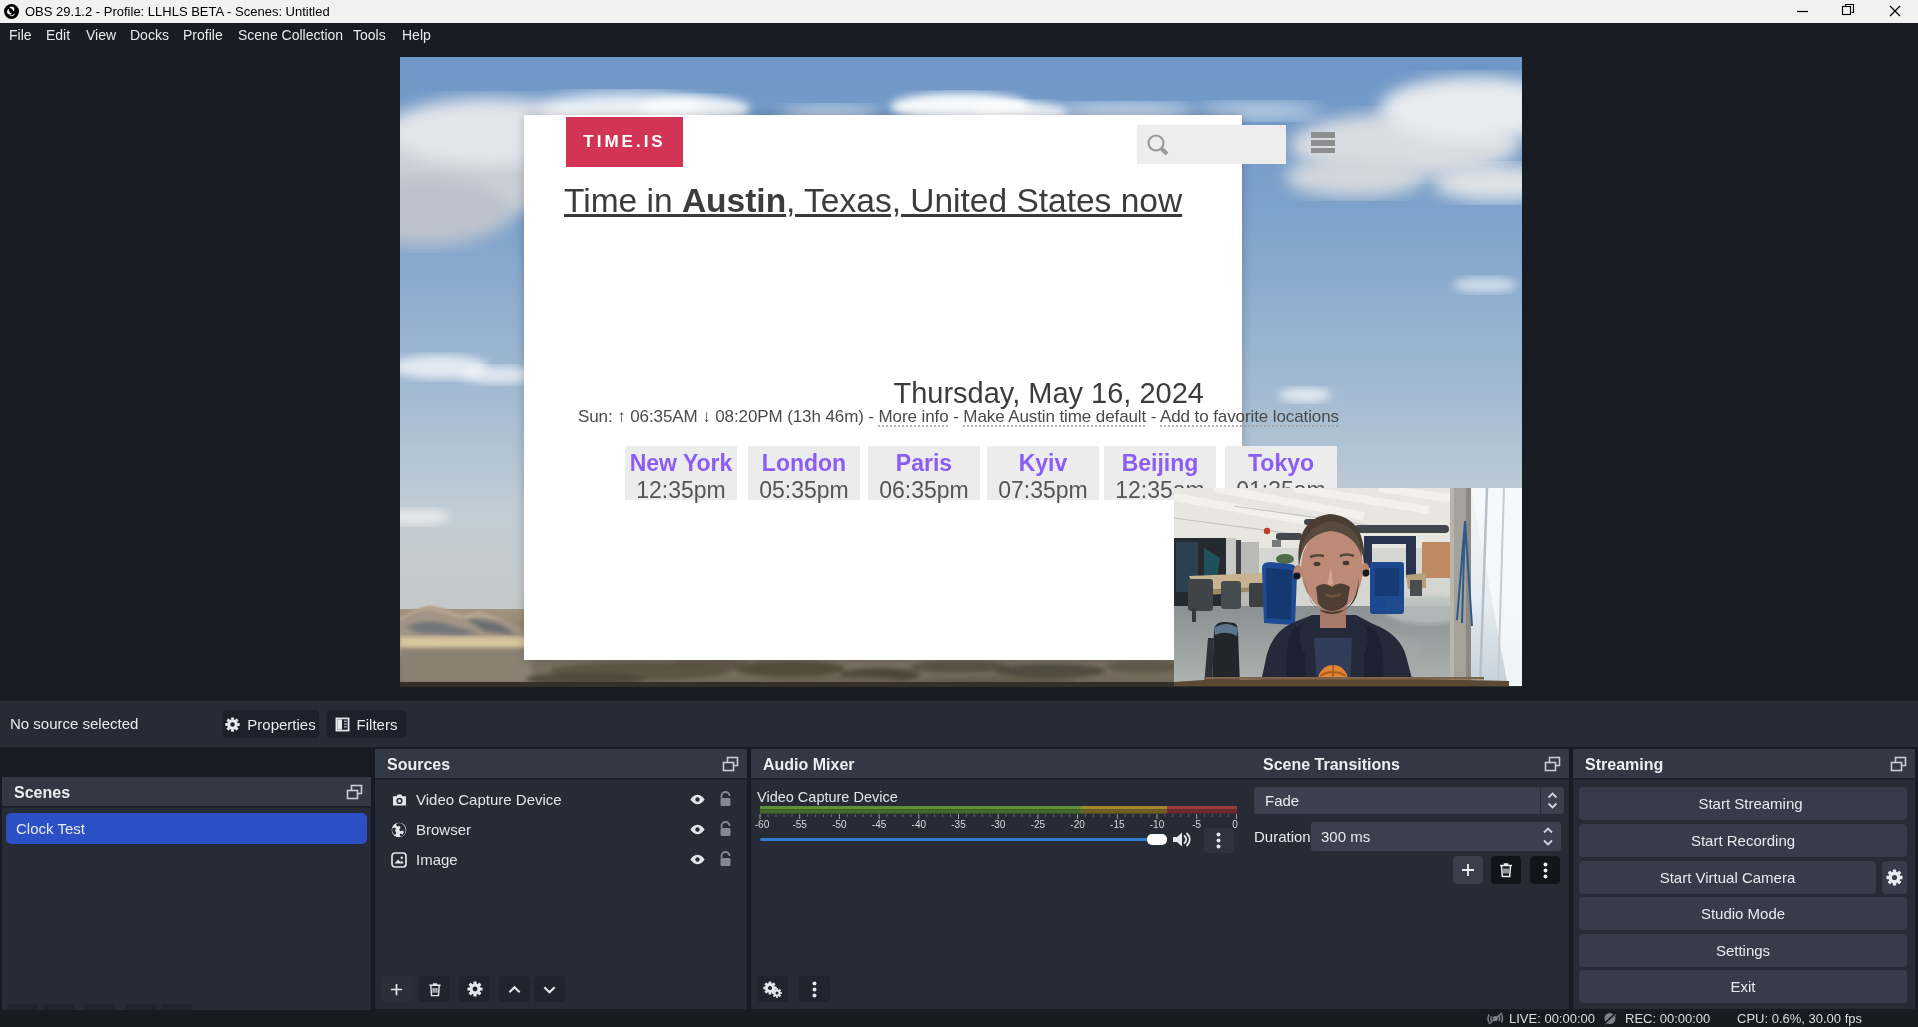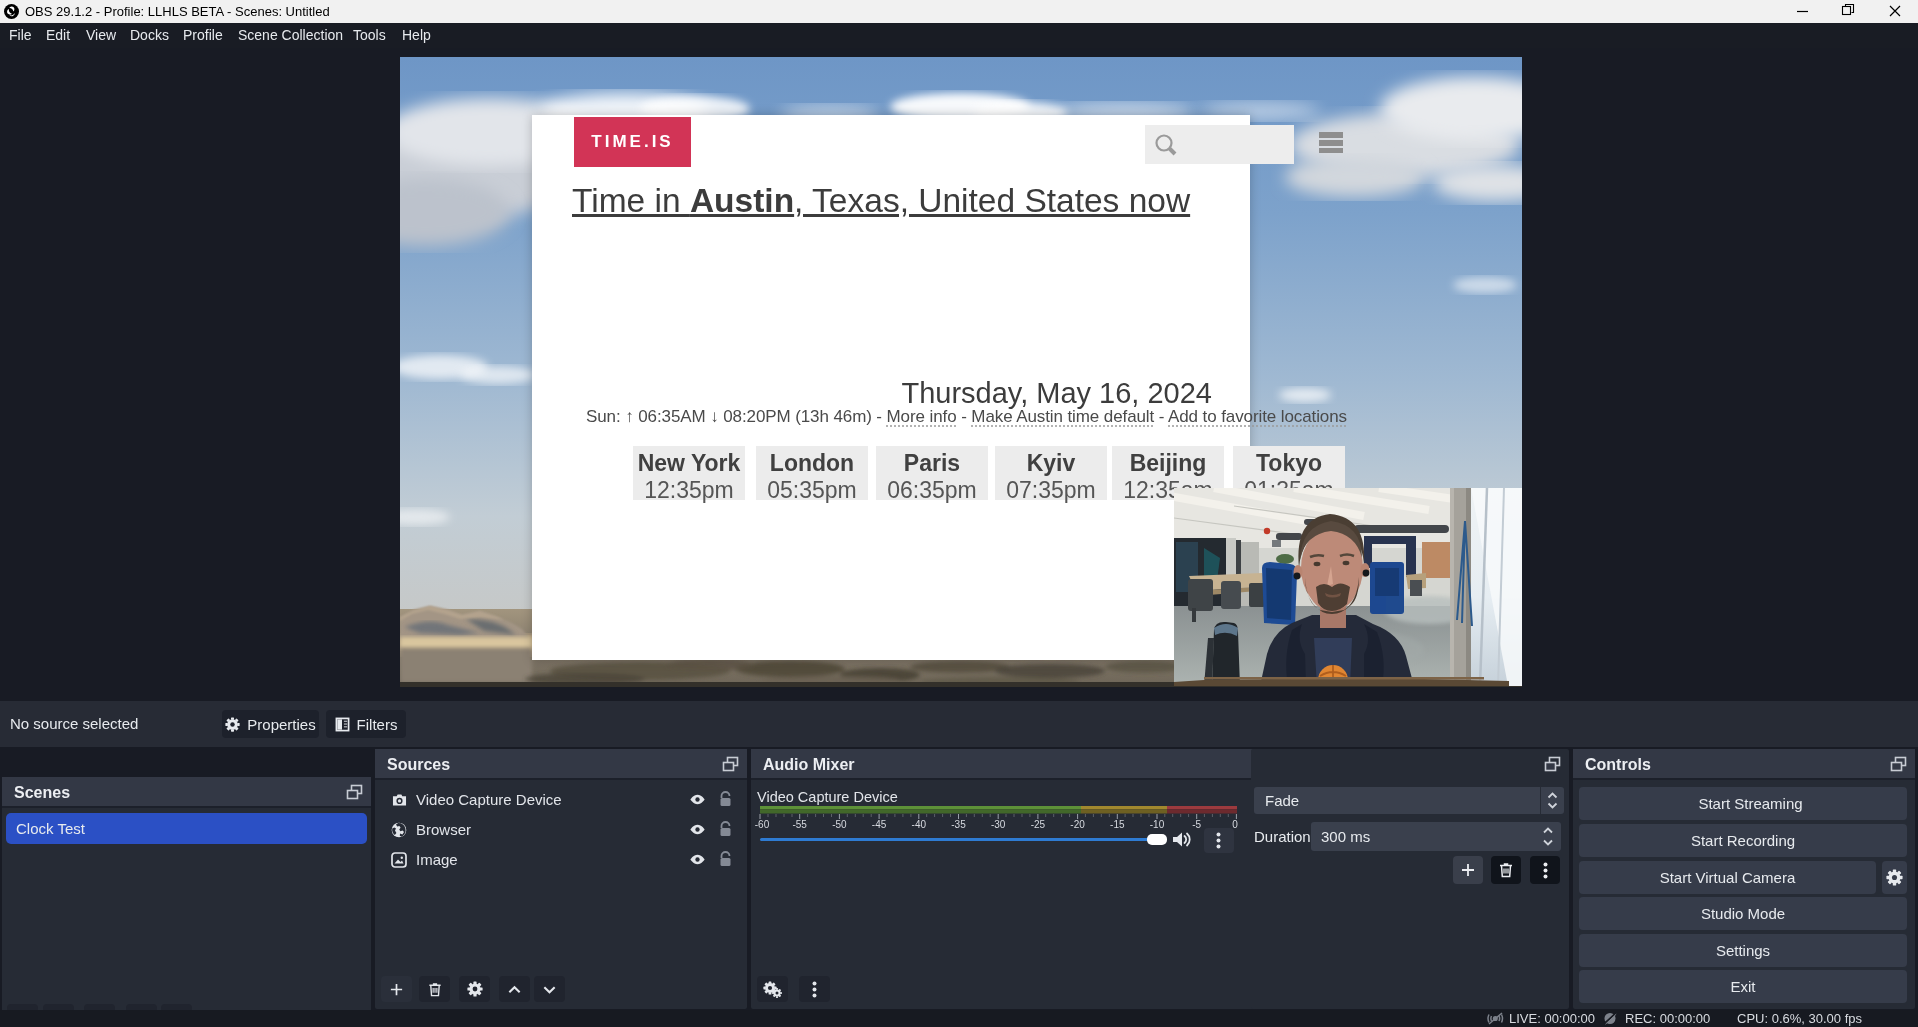--- a/index.html
+++ b/index.html
@@ -9,33 +9,33 @@
   
   #titlebar { position:absolute; left:0; top:0; width:1918px; height:23px; background:#f1f1f1; color:#000; }
   #titletext { position:absolute; left:25px; top:4px; font-size:13px; color:#000; }
   
   #menubar { position:absolute; left:0; top:23px; width:1918px; height:25px; background:#191c24; }
   .menuitem { position:absolute; top:4px; font-size:14px; color:#e7eaee; }
   
   #preview { position:absolute; left:0; top:48px; width:1918px; height:653px; background:#181b24; }
   #video { position:absolute; left:400px; top:57px; width:1122px; height:630px; overflow:hidden; }
   
-  #card { position:absolute; left:132px; top:58px; width:718px; height:545px; background:#fff; box-shadow:0 0 10px rgba(0,0,0,.22); }
+  #card { position:absolute; left:124px; top:58px; width:718px; height:545px; background:#fff; box-shadow:0 0 10px rgba(0,0,0,.22); }
   #logo { position:absolute; left:42px; top:2px; width:117px; height:50px; background:#d23456; color:#fff;
      font-size:17px; font-weight:bold; letter-spacing:3px; text-align:center; line-height:50px; }
   #searchbox { position:absolute; left:613px; top:10px; width:149px; height:39px; background:#ededed; }
   #heading { position:absolute; left:40px; top:67px; width:800px; font-size:33.5px; color:#3c3c3c; white-space:nowrap;text-decoration:underline; }
   #clockrow { position:absolute; left:63px; top:100px; width:790px; white-space:nowrap; line-height:1; }
   #bigtime { font-size:142.5px; font-weight:bold; color:#333; letter-spacing:3px; line-height:1; }
   #ampm { font-size:84px; font-weight:bold; color:#333; line-height:1; margin-left:14px; }
   .u { text-decoration:underline dotted #9a9a9a; text-underline-offset:4px; color:#4a4a4a; }
   #dateline { position:absolute; right:38px; top:262px; font-size:29px; color:#3c3c3c; }
   #sunline { position:absolute; left:54px; top:292px; width:762px; font-size:17px; letter-spacing:-0.1px; color:#4a4a4a; white-space:nowrap; }
   .citybox { position:absolute; top:331px; width:112px; height:54px; background:#ececec; text-align:center; }
-  .cityname { font-size:23px; font-weight:bold; color:#404040; margin-top:4px; }
+  .cityname { font-size:23px; font-weight:bold; color:#8b5cf6; margin-top:4px; }
   .citytime { font-size:23px; color:#555; }
   
   #webcam { position:absolute; left:774px; top:431px; width:348px; height:198px; overflow:hidden; background:#c9cbc7; }
   
   #srcbar { position:absolute; left:0; top:701px; width:1918px; height:46px; background:#272b35; }
   #srcbar .lbl { position:absolute; left:10px; top:14px; font-size:15px; color:#e7eaee; }
   .tbtn { position:absolute; top:9px; height:28px; background:#1d212b; border-radius:4px; color:#e7eaee;
      font-size:15px; display:flex; align-items:center; justify-content:center; gap:7px; }
   
   .panel { position:absolute; top:749px; height:260px; background:#262b35; border-radius:2px; }
@@ -594,20 +594,21 @@
     </div>
   <div class="pbtn" style="left:48px">
       <svg width="5" height="17" viewBox="0 0 5 17">
         <circle cx="2.5" cy="2.5" r="2" fill="#e4e7ec"></circle>
         <circle cx="2.5" cy="8.5" r="2" fill="#e4e7ec"></circle>
         <circle cx="2.5" cy="14.5" r="2" fill="#e4e7ec"></circle>
       </svg>
     </div>
 </div>
 <div class="panel" id="p-trans" style="left:1251px; width:318px;">
+  <div class="ptitle">Scene Transitions</div>
   <svg class="popout" style="right:8px" viewBox="0 0 17 16">
       <rect x="5.5" y="1.5" width="10" height="8" fill="none" stroke="#c8ccd4" stroke-width="1.6"></rect>
       <rect x="1.5" y="6.5" width="10" height="8" fill="#333845" stroke="#c8ccd4" stroke-width="1.6"></rect>
     </svg>
   <div class="abs" style="left:3px;top:38px;width:310px;height:27px;background:#3a404d;border-radius:3px;">
     <span class="abs" style="left:11px;top:5px;font-size:15px;color:#e7eaee">Fade</span>
     <div class="abs" style="right:23px;top:0;width:1px;height:27px;background:#272c36"></div>
     <svg class="abs" style="right:5px;top:5px" width="13" height="17" viewBox="0 0 13 17">
         <path d="M2.5 5.5 L6.5 1.5 L10.5 5.5 M2.5 11.5 L6.5 15.5 L10.5 11.5" fill="none" stroke="#cfd3da" stroke-width="1.8"></path>
       </svg>
@@ -632,21 +633,21 @@
     </div>
   <div class="abs" style="left:279px;top:107px;width:30px;height:28px;background:#10141b;border-radius:4px">
       <svg class="abs" style="left:12.5px;top:6px" width="5" height="17" viewBox="0 0 5 17">
         <circle cx="2.5" cy="2.5" r="2" fill="#eceef2"></circle>
         <circle cx="2.5" cy="8.5" r="2" fill="#eceef2"></circle>
         <circle cx="2.5" cy="14.5" r="2" fill="#eceef2"></circle>
       </svg>
     </div>
 </div>
 <div class="panel" id="p-controls" style="left:1573px; width:342px;">
-  <div class="ptitle">Controls</div>
+  <div class="ptitle">Streaming</div>
   <svg class="popout" style="right:8px" viewBox="0 0 17 16">
       <rect x="5.5" y="1.5" width="10" height="8" fill="none" stroke="#c8ccd4" stroke-width="1.6"></rect>
       <rect x="1.5" y="6.5" width="10" height="8" fill="#333845" stroke="#c8ccd4" stroke-width="1.6"></rect>
     </svg>
   <div class="cbtn" style="top:38px;padding-left:15px;">Start Streaming</div>
   <div class="cbtn" style="top:75px;">Start Recording</div>
   <div class="cbtn" style="top:111.5px;width:297px;">Start Virtual Camera</div>
   <div class="abs" style="left:309px;top:111.5px;width:25px;height:33px;background:#363c4a;border-radius:4px">
     <svg class="abs" style="left:4px;top:8px" width="17" height="17" viewBox="0 0 16 16">
         <circle cx="8" cy="8" r="5.6" fill="#e7eaee"></circle>

